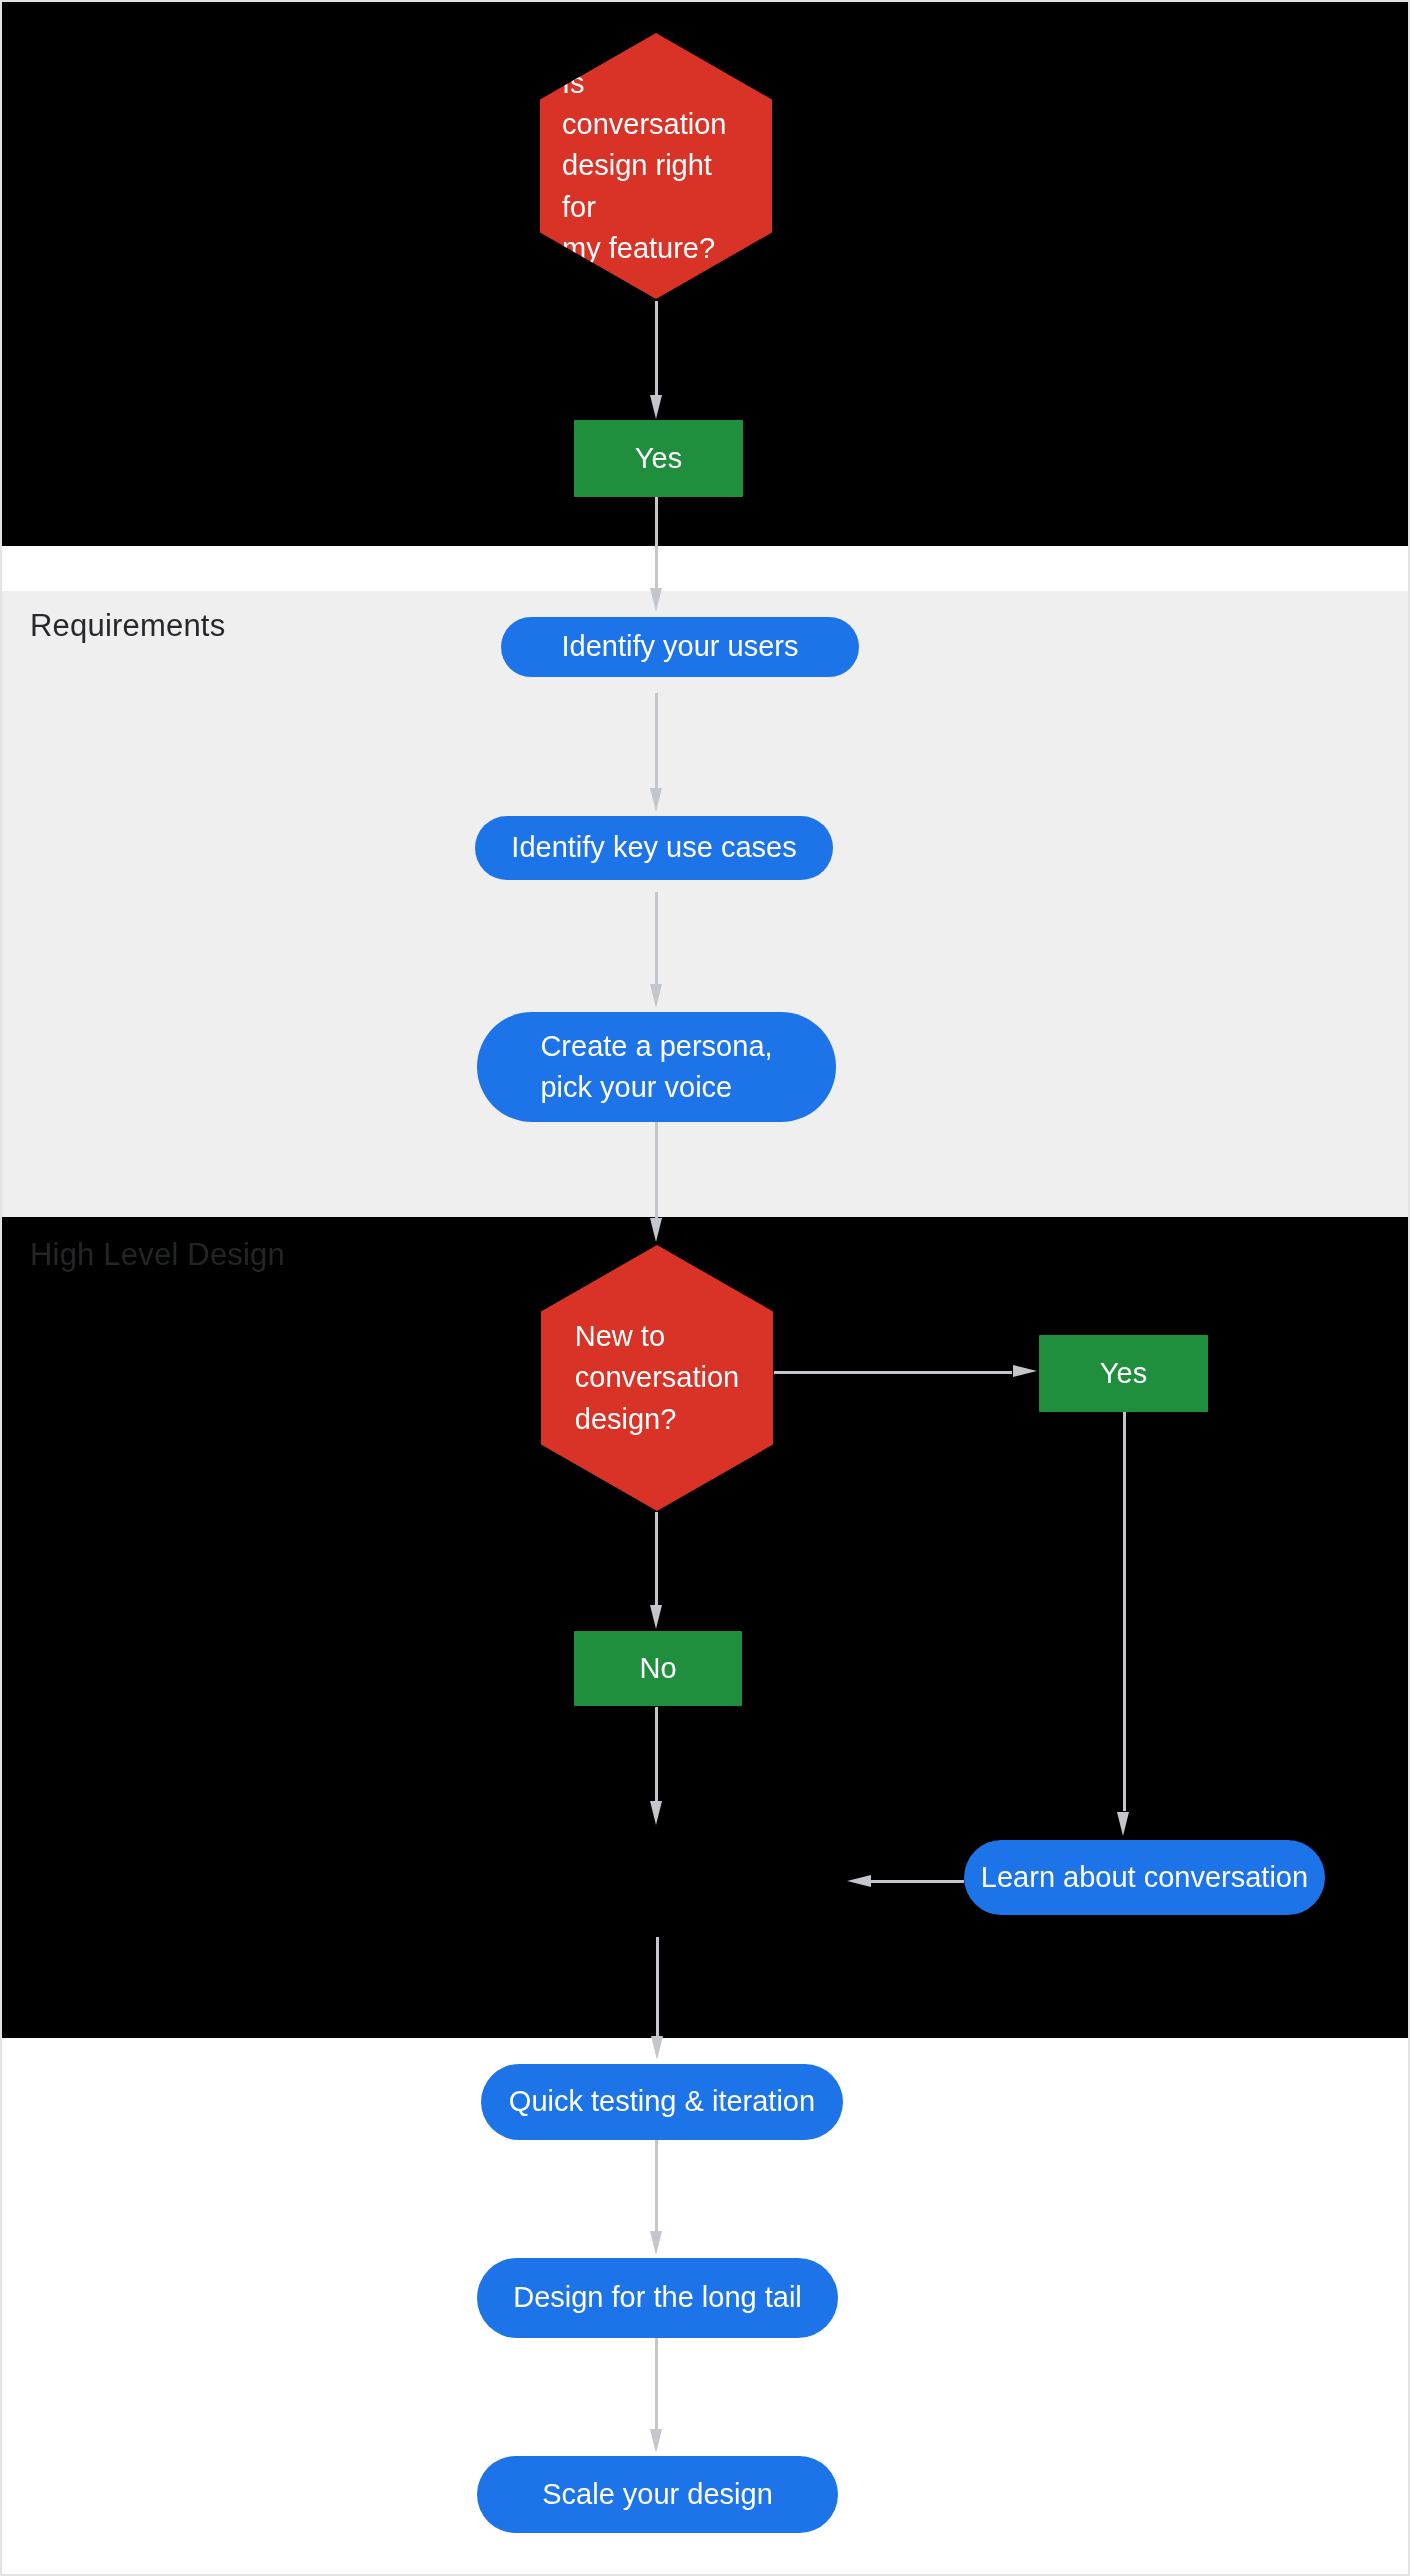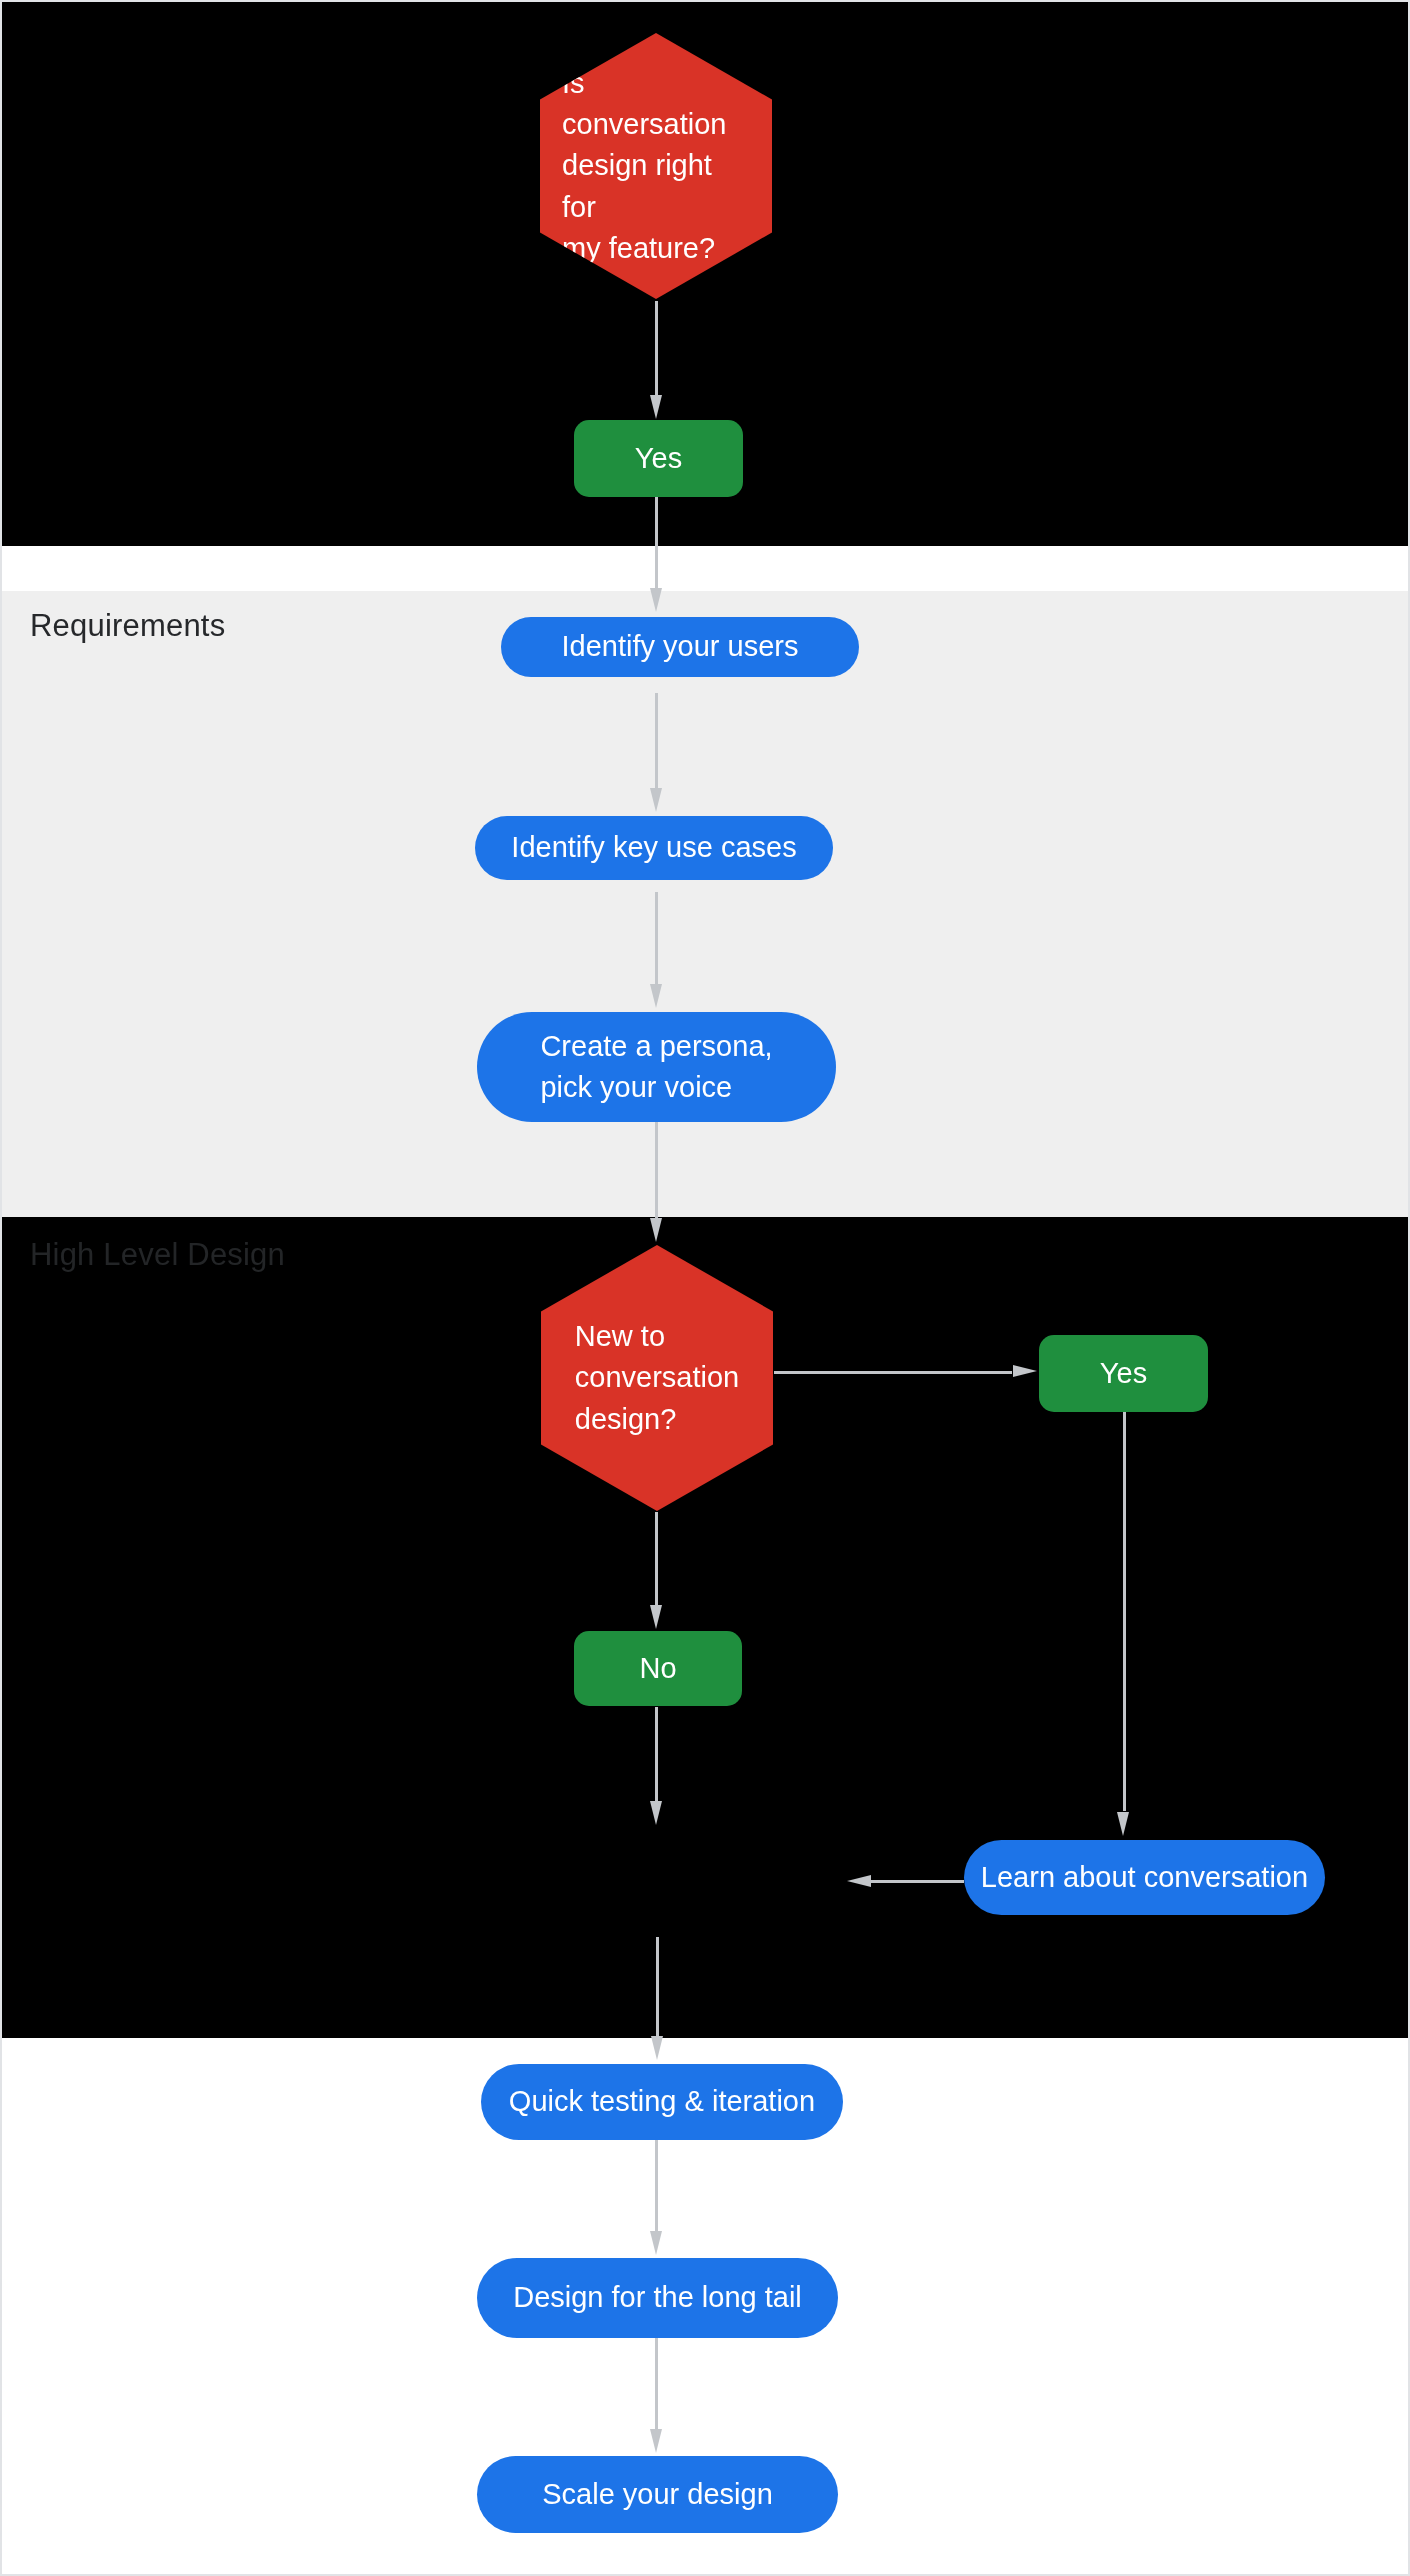--- a/index.html
+++ b/index.html
@@ -38,21 +38,21 @@
     text-align:left;
     color:var(--node-text);
     font-size:29px;font-weight:500;
     line-height:1.42;
     white-space:pre-line;
   }
   .decision{
     background:var(--node-red);
     clip-path:polygon(50% 0,100% 25%,100% 75%,50% 100%,0 75%,0 25%);
   }
-  .answer{background:var(--node-green);border-radius:15px;}
+  .answer{background:var(--node-green);border-radius:1px;}
   .step{background:var(--node-blue);border-radius:56px;}
   .vline{position:absolute;width:2.8px;background:var(--arrow);}
   .hline{position:absolute;height:2.8px;background:var(--arrow);}
   .head-down{
     position:absolute;width:0;height:0;
     border-left:6.5px solid transparent;border-right:6.5px solid transparent;
     border-top:24px solid var(--arrow);
   }
   .head-right{
     position:absolute;width:0;height:0;

